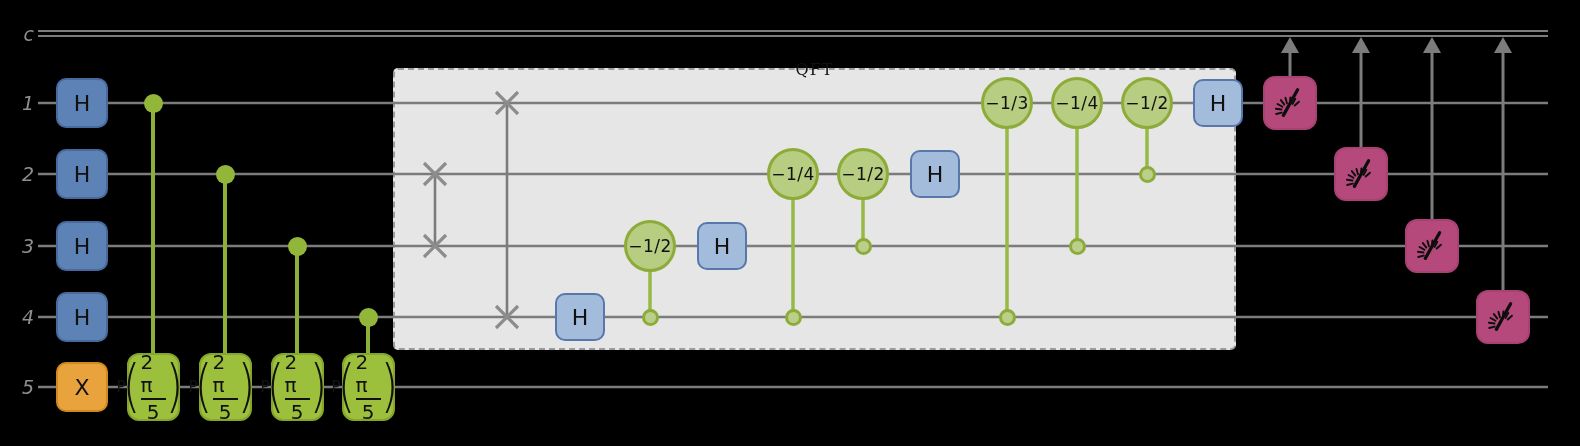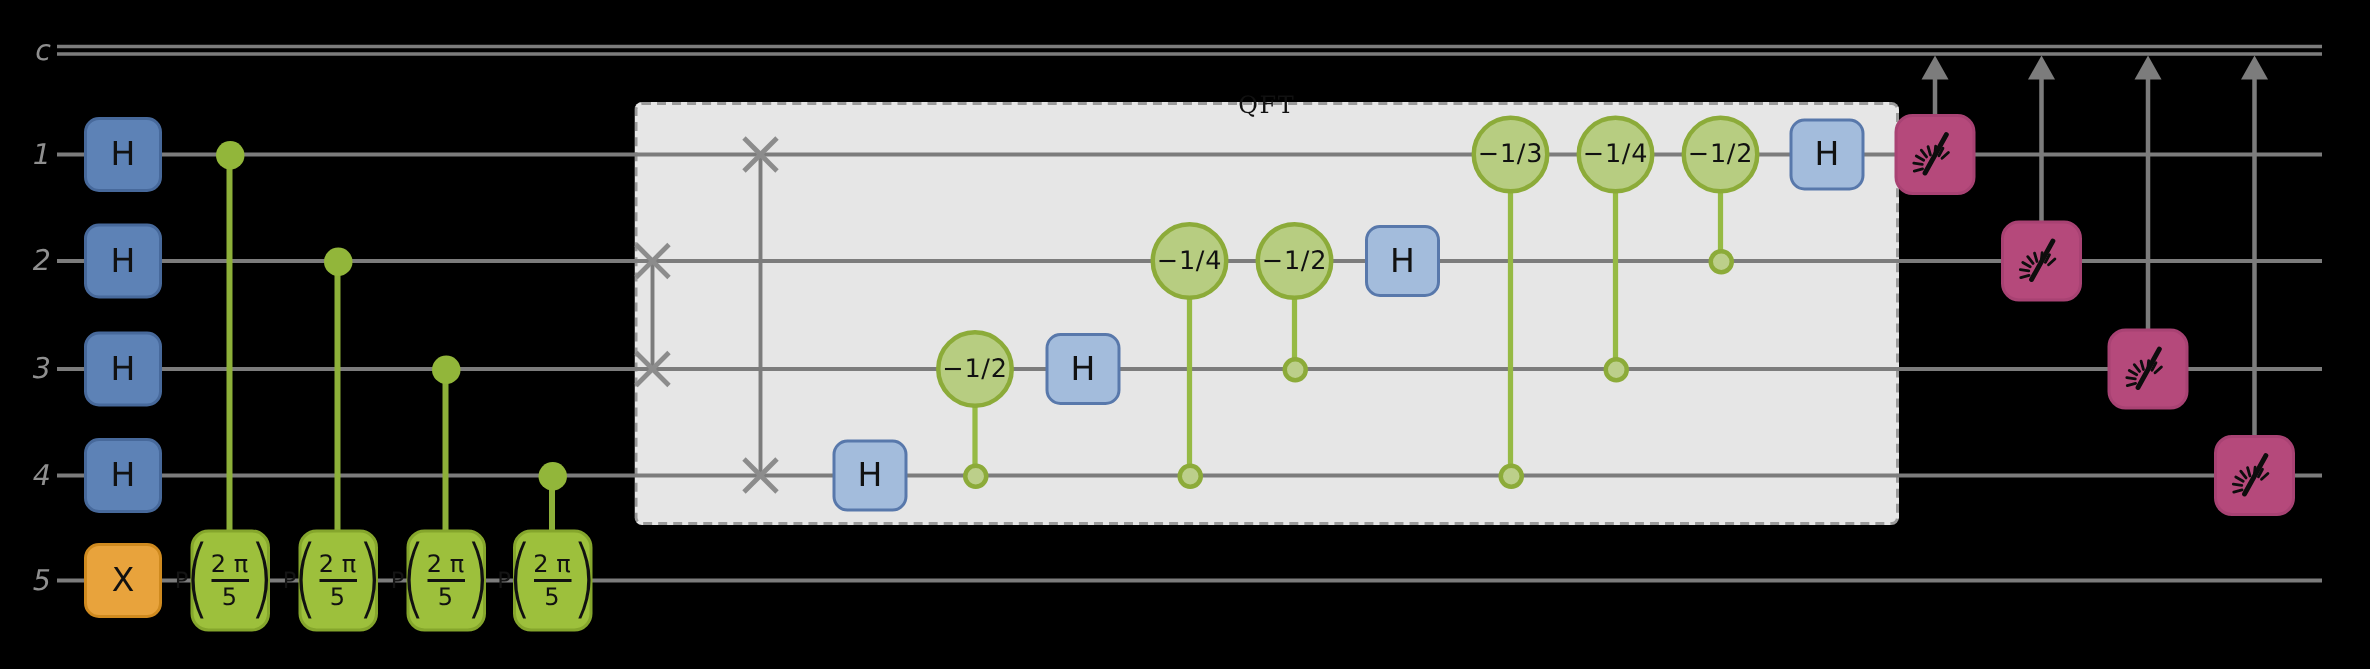--- a/index.html
+++ b/index.html
@@ -10,29 +10,29 @@
              color:#111;font-family:"DejaVu Serif", serif;font-size:16px;letter-spacing:1px;}
   #lines{position:absolute;left:0;top:0;}
   #gates{position:absolute;left:0;top:0;width:100%;height:100%;}
   .gate{position:absolute;display:flex;align-items:center;justify-content:center;
         box-sizing:border-box;color:#111;}
   .wire-label{position:absolute;color:#8f8f8f;font-style:italic;font-size:19px;
               width:34px;text-align:right;transform:translateY(-50%);}
   .glabel{font-size:22px;}
   .circle-label{font-size:17px;letter-spacing:0.5px;}
   .paren{font-size:46px;font-weight:300;line-height:0.9;transform:scaleY(1.25);margin-top:-3px;}
-  .frac{display:flex;flex-direction:column;align-items:center;font-size:16px;line-height:1.15;}
+  .frac{display:flex;flex-direction:column;align-items:center;font-size:20px;line-height:1.15;}
   .fbar{width:25px;border-top:2px solid #111;margin:1px 0;}
   .pprefix{position:absolute;left:-12px;top:50%;transform:translateY(-50%);font-size:15px;color:#141414;}
 </style>
 </head>
 <body>
 
 <div id="stage">
-  <div id="qft-box" style="left: 423px; top: 68px; width: 843px; height: 282px;">
+  <div id="qft-box" style="left: 393px; top: 68px; width: 843px; height: 282px;">
     <div id="qft-label">QFT</div>
   </div>
   <svg id="lines" width="1580" height="446">
       <line x1="38" y1="103" x2="1548" y2="103" stroke="#7c7c7c" stroke-width="2.6"></line>
       <line x1="38" y1="174" x2="1548" y2="174" stroke="#7c7c7c" stroke-width="2.6"></line>
       <line x1="38" y1="246" x2="1548" y2="246" stroke="#7c7c7c" stroke-width="2.6"></line>
       <line x1="38" y1="317" x2="1548" y2="317" stroke="#7c7c7c" stroke-width="2.6"></line>
       <line x1="38" y1="387" x2="1548" y2="387" stroke="#7c7c7c" stroke-width="2.6"></line>
       <line x1="38" y1="31" x2="1548" y2="31" stroke="#7c7c7c" stroke-width="2.2"></line>
       <line x1="38" y1="36" x2="1548" y2="36" stroke="#7c7c7c" stroke-width="2.2"></line>

